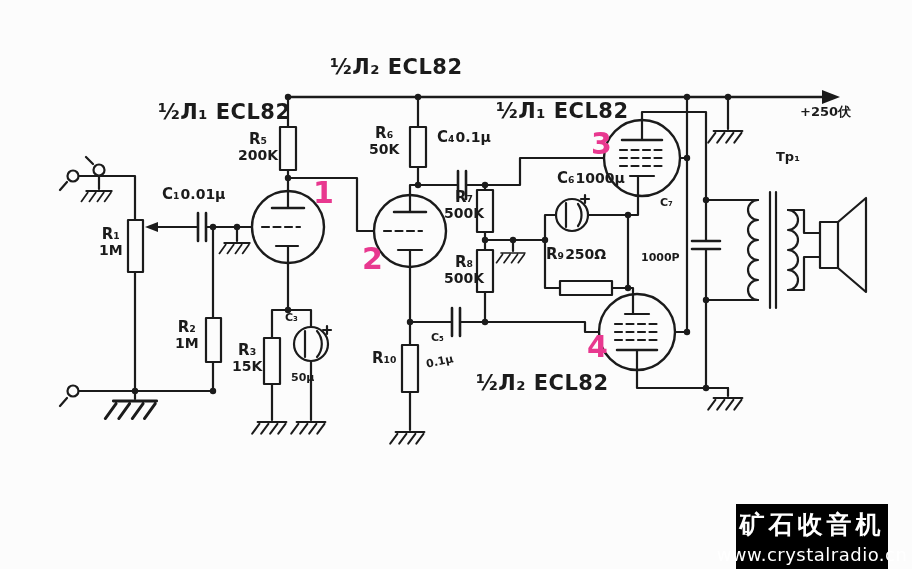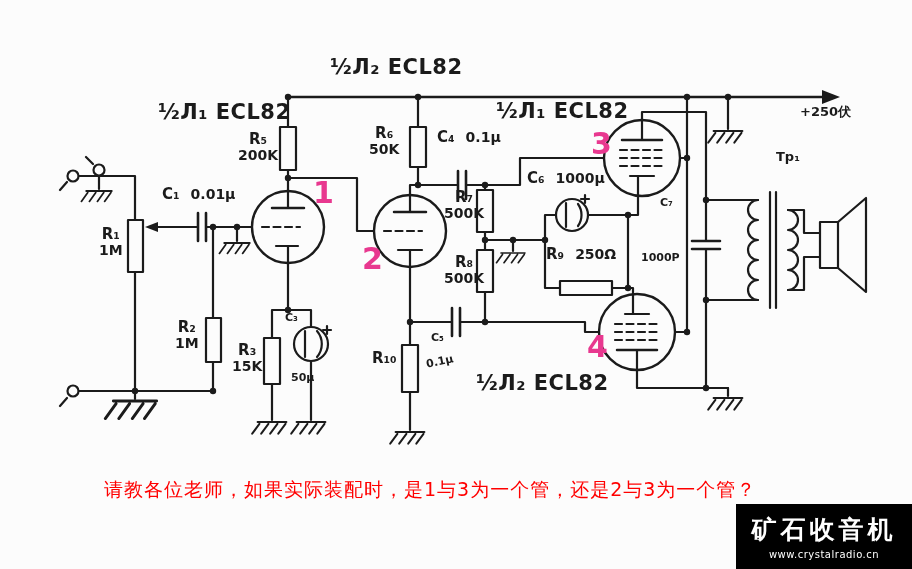--- a/index.html
+++ b/index.html
@@ -5,33 +5,33 @@
   html,body{margin:0;padding:0;background:#e9e9e9;}
   .stage{
     position:relative;width:912px;height:569px;overflow:hidden;
     background:var(--bg,#fcfcfc);
     font-family:"DejaVu Sans","Liberation Sans",sans-serif;
   }
   svg.circuit{position:absolute;left:0;top:0;color:var(--ink,#1b1b1b);}
   .lbl{position:absolute;color:var(--ink,#161616);font-weight:700;white-space:nowrap;line-height:1.12;}
   .comp{display:flex;flex-direction:column;align-items:center;font-size:15px;text-align:right;}
   .comp .cval{font-size:14px;}
-  .row{flex-direction:row;gap:11px;align-items:baseline;}
+  .row{flex-direction:row;gap:1px;align-items:baseline;}
   .tube-label{font-size:21px;letter-spacing:.5px;text-align:center;}
   .small-label{font-size:11px;}
   .supply{font-size:13px;}
   .marker{font-size:30px;color:var(--accent,#e8388f);font-weight:700;line-height:1;}
   .tilt{display:inline-block;transform:rotate(-12deg);}
   .question{position:absolute;font-size:19px;font-weight:400;letter-spacing:1px;color:var(--question-red,#ff0000);white-space:nowrap;}
   .watermark{
     position:absolute;display:flex;flex-direction:column;align-items:center;justify-content:center;gap:3px;
     background:var(--watermark-bg,#000);color:var(--watermark-fg,#fff);
   }
   .wm-title{font-size:25px;font-weight:700;letter-spacing:4px;}
-  .wm-url{font-size:10px;font-weight:400;letter-spacing:.5px;}
+  .wm-url{font-size:18px;font-weight:400;letter-spacing:.5px;}
 </style>
 </head>
 <body>
 
 <div class="stage">
 
   <svg class="circuit" width="912" height="569" viewBox="0 0 912 569">
     <defs>
       <g id="gnd">
         <path d="M-16,0 H16 M-14,2 L-22,13 M-4,2 L-12,13 M6,2 L-2,13 M15,2 L7,13"></path>
@@ -235,21 +235,21 @@
     <span class="cval">50K</span>
   </div>
   <div class="lbl comp row" style="left:437px;top:129px">
     <span class="cname">C₄</span>
     <span class="cval">0.1µ</span>
   </div>
   <div class="lbl comp" style="left:444px;top:189px">
     <span class="cname">R₇</span>
     <span class="cval">500K</span>
   </div>
-  <div class="lbl comp row" style="left:527px;top:170px">
+  <div class="lbl comp row" style="left:557px;top:170px">
     <span class="cname">C₆</span>
     <span class="cval">1000µ</span>
   </div>
   <div class="lbl small-label" style="left:660px;top:197px">C₇</div>
   <div class="lbl small-label" style="left:641px;top:252px">1000P</div>
   <div class="lbl comp" style="left:444px;top:254px">
     <span class="cname">R₈</span>
     <span class="cval">500K</span>
   </div>
   <div class="lbl comp row" style="left:546px;top:246px">
@@ -281,20 +281,19 @@
   <div class="lbl small-label" style="left:431px;top:332px">C₅</div>
   <div class="lbl small-label" style="left:426px;top:356px">
     <span class="tilt">0.1µ</span>
   </div>
 
   <div class="lbl marker" style="left:313px;top:178px">1</div>
   <div class="lbl marker" style="left:362px;top:244px">2</div>
   <div class="lbl marker" style="left:591px;top:129px">3</div>
   <div class="lbl marker" style="left:587px;top:332px">4</div>
 
-  <div class="question" style="left:104px;top:477px">请教各位老师，如果实际装配时，是1与3为一个管，还是2与3为一个管？</div>
-
-  <div class="watermark" style="left:736px;top:504px;width:176px;height:65px">
+
+  <div class="watermark" style="left:736px;top:504px;width:152px;height:65px">
     <div class="wm-title">矿石收音机</div>
     <div class="wm-url">www.crystalradio.cn</div>
   </div>
 
 </div>
 
 </body></html>

